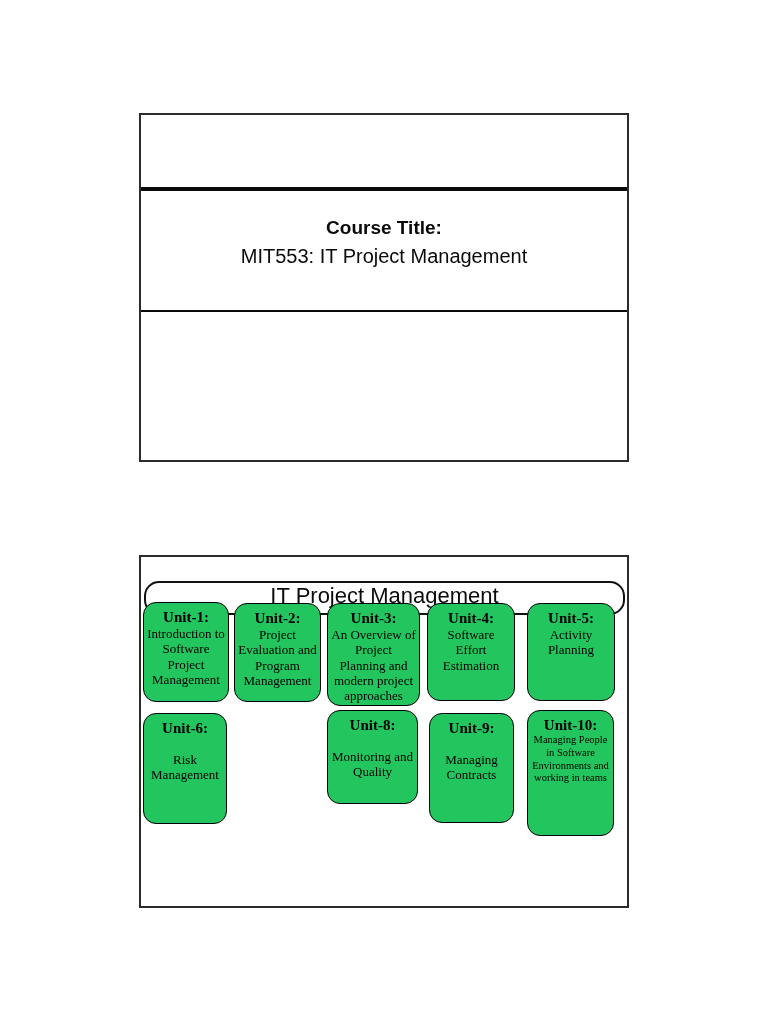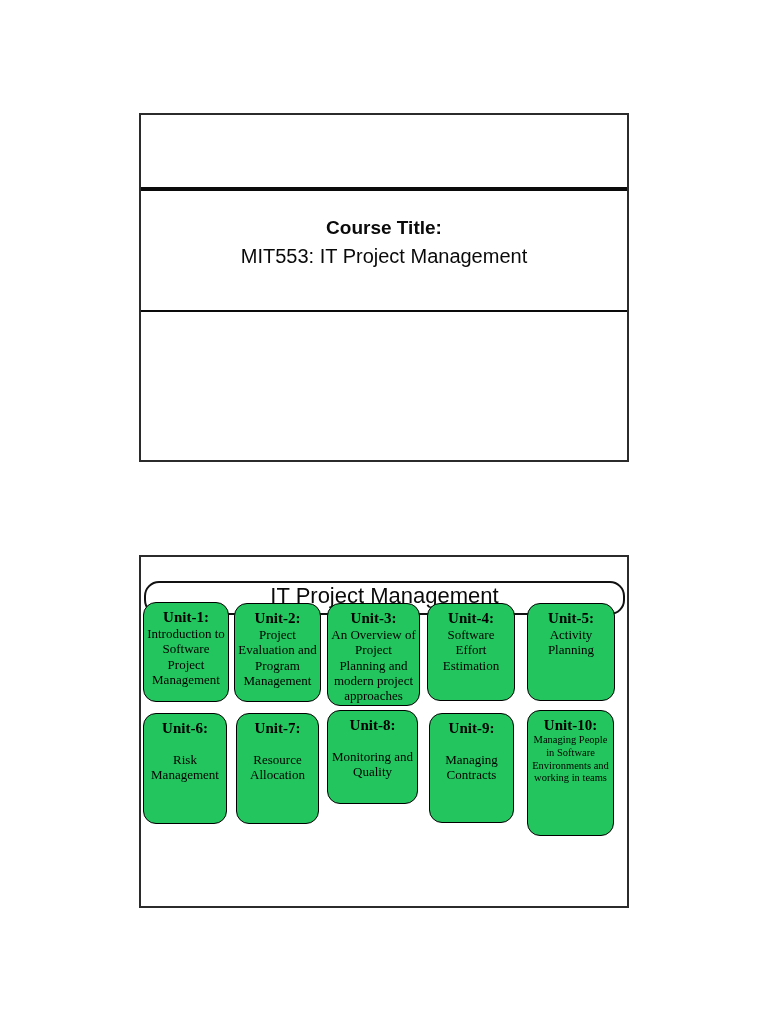--- a/index.html
+++ b/index.html
@@ -146,24 +146,20 @@
     </div>
     <div class="unit u5">
       <div class="unit-title">Unit-5:</div>
       <div class="unit-body">Activity Planning</div>
     </div>
 
     <div class="unit u6 spaced">
       <div class="unit-title">Unit-6:</div>
       <div class="unit-body">Risk Management</div>
     </div>
-    <div class="unit u7 spaced">
-      <div class="unit-title">Unit-7:</div>
-      <div class="unit-body">Resource Allocation</div>
-    </div>
     <div class="unit u8 spaced">
       <div class="unit-title">Unit-8:</div>
       <div class="unit-body">Monitoring and Quality</div>
     </div>
     <div class="unit u9 spaced">
       <div class="unit-title">Unit-9:</div>
       <div class="unit-body">Managing Contracts</div>
     </div>
     <div class="unit u10 small">
       <div class="unit-title">Unit-10:</div>

